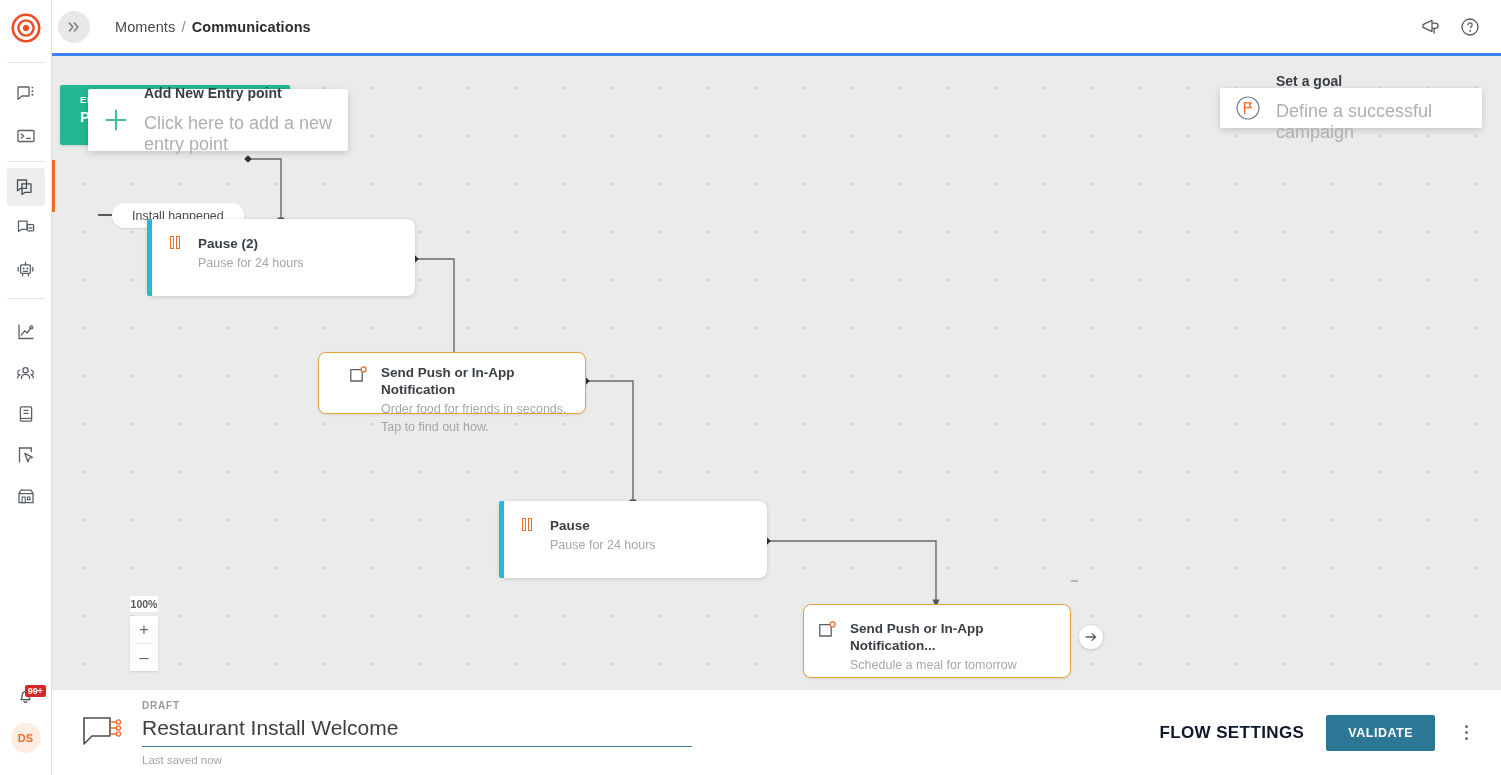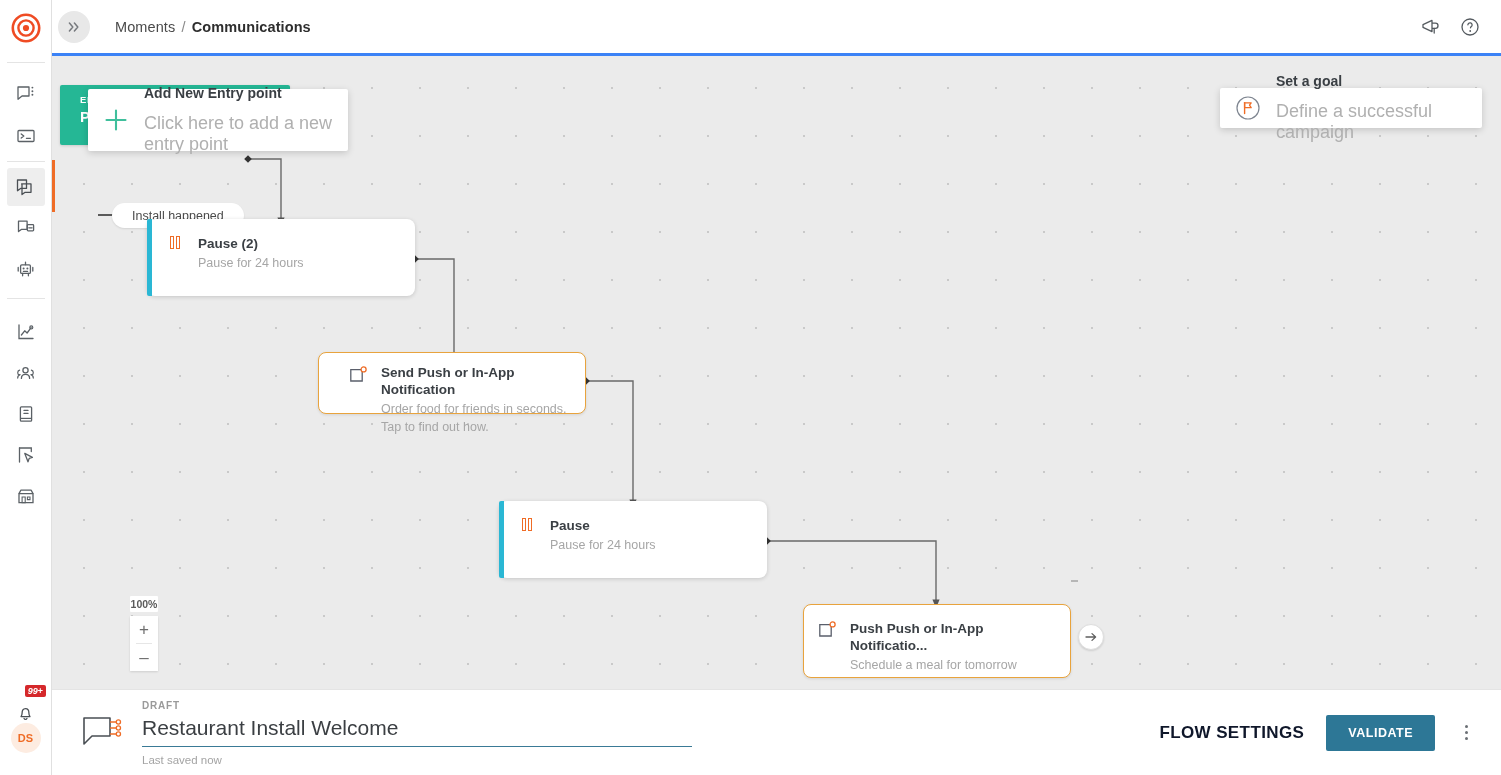--- a/index.html
+++ b/index.html
@@ -24,21 +24,21 @@
   .rail-group { width: 52px; display: flex; flex-direction: column; align-items: center; }
   .rail-sep { width: 38px; height: 1px; background: #e4e4e4; margin: 6px 0; }
   .rail-item {
     width: 38px; height: 38px; margin: 0 0 0 0;
     display: flex; align-items: center; justify-content: center;
     color: #5b6166; border-radius: 3px; cursor: pointer;
   }
   .rail-item.active { background: #eeeeee; }
   .rail-item svg { display: block; }
   .rail-spacer { flex: 1 1 auto; }
-  .rail-bell { position: relative; width: 38px; height: 38px; display:flex; align-items:flex-end; justify-content:center; cursor:pointer;font-style:italic; }
+  .rail-bell { position: relative; width: 38px; height: 38px; display:flex; align-items:flex-start; justify-content:center; cursor:pointer; }
   .bell-badge {
     position: absolute; top: 0px; right: -1px;
     background: #d5282b; color: #fff; font-size: 9px; font-weight: bold;
     border-radius: 2px; padding: 1px 3px; line-height: 10px; letter-spacing: -0.2px;
   }
   .avatar {
     width: 30px; height: 30px; border-radius: 50%;
     background: #fdece1; color: #ef6c26; font-size: 11px; font-weight: bold;
     display: flex; align-items: center; justify-content: center; margin-bottom: 22px;
     cursor: pointer;
@@ -390,21 +390,21 @@
     </div>
 
     <div class="node outlined" style="left:751px; top:548px; width:268px; height:74px;">
       <div class="node-icon" style="padding-top:16px">
         <svg width="21" height="21" viewBox="0 0 21 21">
           <path d="M2.8 3.6h11.4v11.4H2.8z" fill="none" stroke="#5a5f6b" stroke-width="1.3"></path>
           <circle cx="15.6" cy="3.4" r="2.5" fill="#fff" stroke="#ef6c26" stroke-width="1.3"></circle>
         </svg>
       </div>
       <div class="node-text" style="padding-top:15px">
-        <div class="node-title">Push Push or In-App Notificatio...</div>
+        <div class="node-title">Send Push or In-App Notification...</div>
         <div class="node-sub">Schedule a meal for tomorrow</div>
       </div>
     </div>
 
     <div class="next-btn" style="left:1026px; top:568px;">
       <svg width="14" height="14" viewBox="0 0 14 14">
         <path d="M2 7h9.2M8 3.6L11.6 7 8 10.4" fill="none" stroke="#5f5f5f" stroke-width="1.3" stroke-linecap="round" stroke-linejoin="round"></path>
       </svg>
     </div>
 

